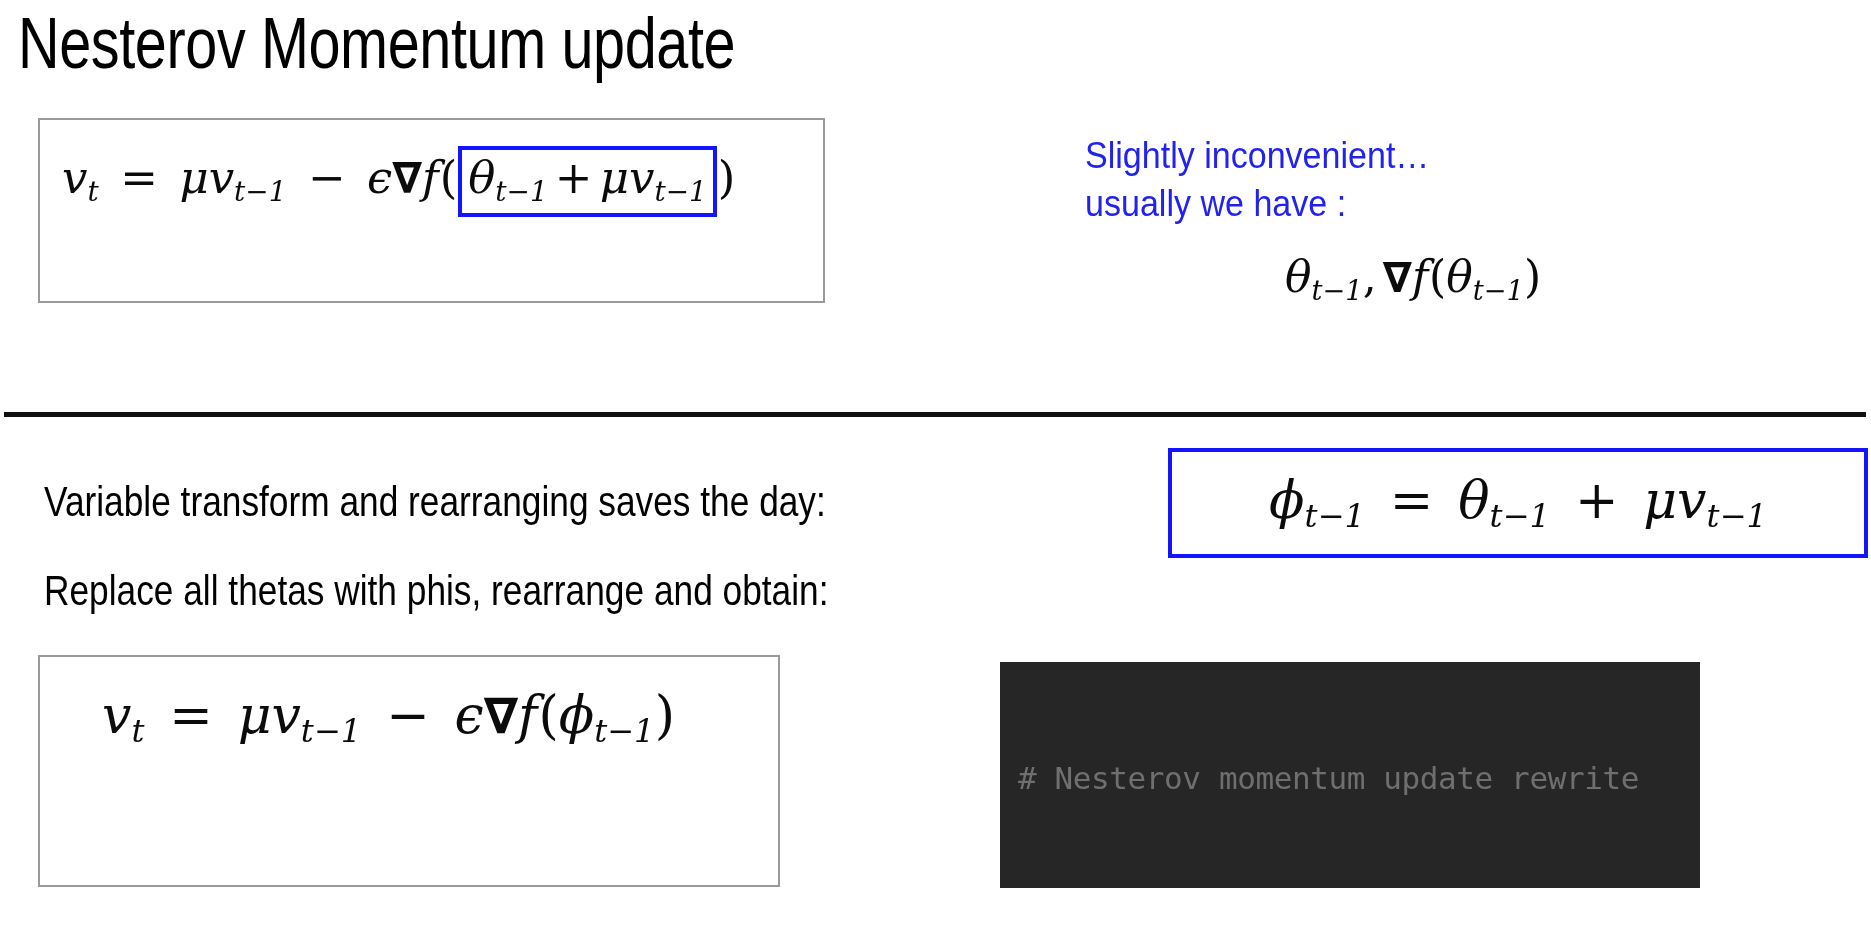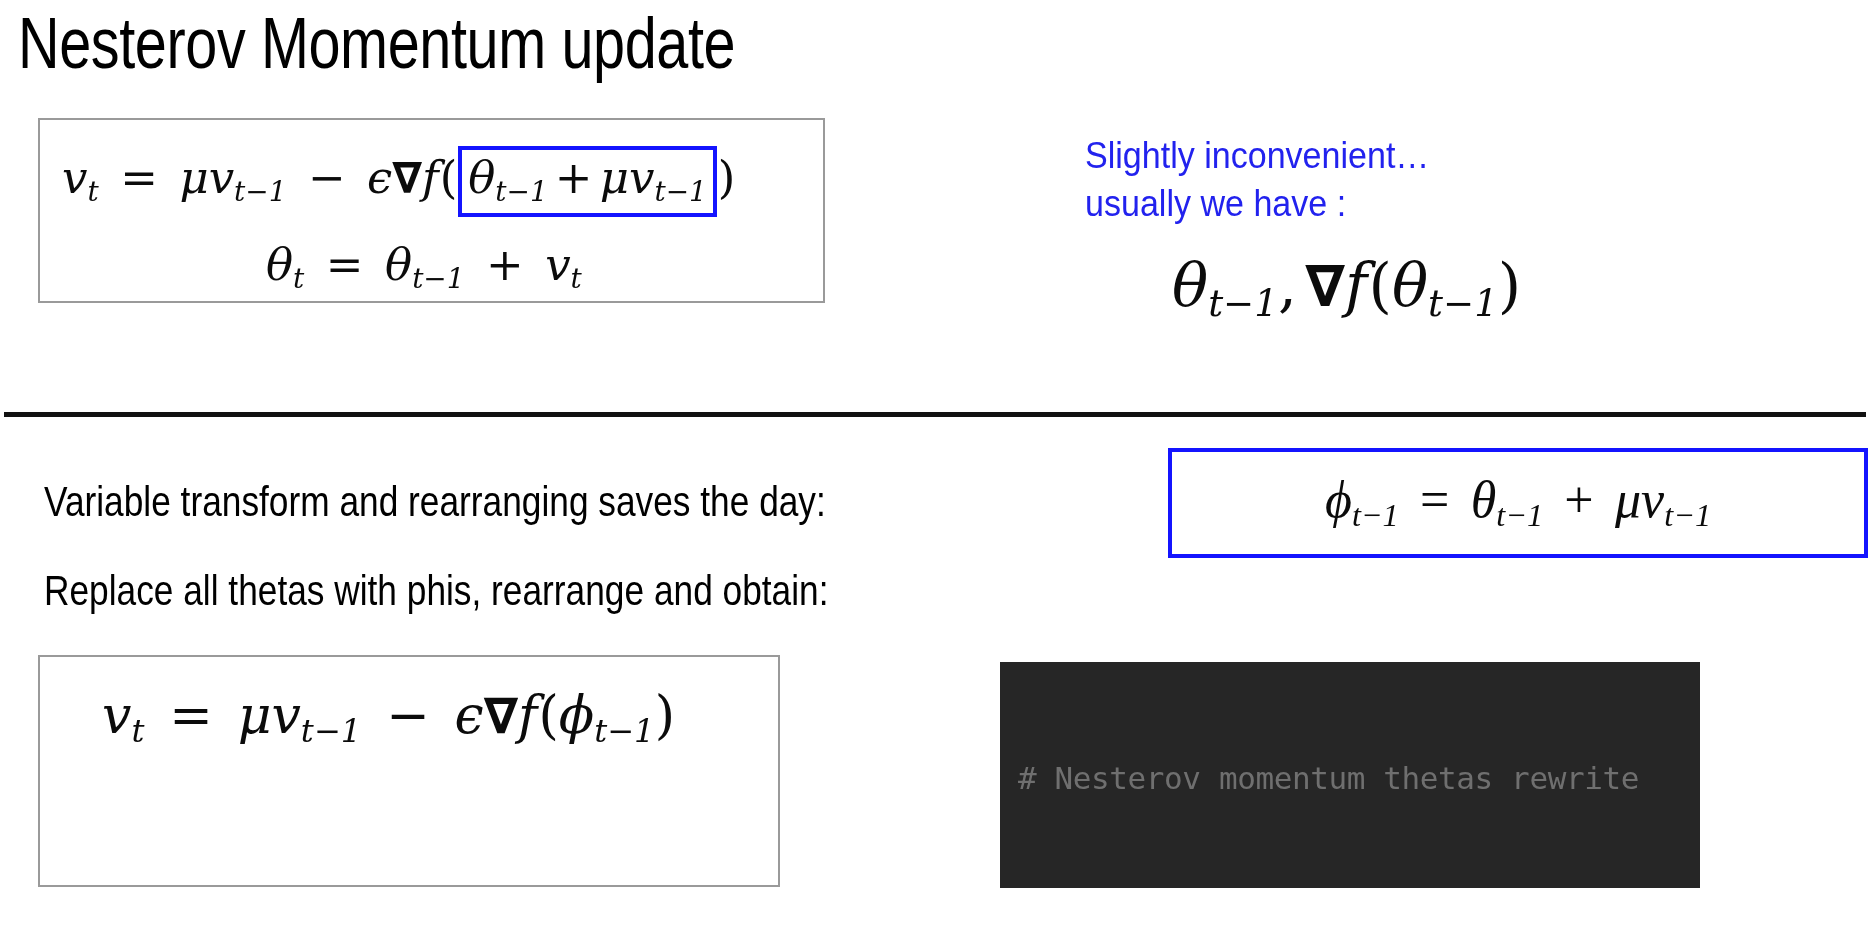--- a/index.html
+++ b/index.html
@@ -111,23 +111,23 @@
     font-size: 37px;
     line-height: 1.30;
     transform: scaleX(0.92);
     transform-origin: left top;
     white-space: nowrap;
   }
   #blue-note .line { display: block; }
 
   #eq-usual-quantities {
     position: absolute;
-    left: 1172px;
+    left: 1285px;
     top: 255px;
-    font-size: 60px;
+    font-size: 44px;
   }
   #eq-usual-quantities .comma { font-style: normal; padding-right: .14em; }
 
   
   #divider {
     position: absolute;
     left: 4px;
     top: 412px;
     width: 1862px;
     height: 0;
@@ -158,21 +158,21 @@
     position: absolute;
     left: 1168px;
     top: 448px;
     width: 700px;
     height: 110px;
     display: flex;
     align-items: center;
     justify-content: center;
     background: #ffffff;
   }
-  #phi-definition-box .math { font-size: 52px; font-family: Liberation Serif, serif; }
+  #phi-definition-box .math { font-size: 52px; }
 
   
   #formula-box-bottom {
     left: 38px;
     top: 655px;
     width: 742px;
     height: 232px;
   }
   #eq-v-rewrite {
     position: absolute;
@@ -216,27 +216,20 @@
 <div class="gray-box" id="formula-box-top">
 
   <div class="math" id="eq-v-nesterov">
     <span><span>v</span><sub>t</sub></span>
     <span class="op">=</span>
     <span class="grk">μ</span><span>v</span><sub>t−1</sub>
     <span class="op">−</span>
     <span class="grk">ϵ</span><span class="nabla">∇</span><span class="fn">f</span><span class="paren">(</span><span class="hl blue-box"><span class="grk">θ</span><sub>t−1</sub><span class="op">+</span><span class="grk">μ</span><span>v</span><sub>t−1</sub></span><span class="paren">)</span>
   </div>
 
-  <div class="math" id="eq-theta-update">
-    <span class="grk">θ</span><sub>t</sub>
-    <span class="op">=</span>
-    <span class="grk">θ</span><sub>t−1</sub>
-    <span class="op">+</span>
-    <span>v</span><sub>t</sub>
-  </div>
 </div>
 
 <div id="blue-note">
   <span class="line">Slightly inconvenient…</span>
   <span class="line">usually we have :</span>
 </div>
 
 <div class="math" id="eq-usual-quantities">
   <span class="grk">θ</span><sub>t−1</sub><span class="comma">,</span><span class="nabla">∇</span><span class="fn">f</span><span class="paren">(</span><span class="grk">θ</span><sub>t−1</sub><span class="paren">)</span>
 </div>
@@ -262,17 +255,17 @@
     <span>v</span><sub>t</sub>
     <span class="op">=</span>
     <span class="grk">μ</span><span>v</span><sub>t−1</sub>
     <span class="op">−</span>
     <span class="grk">ϵ</span><span class="nabla">∇</span><span class="fn">f</span><span class="paren">(</span><span class="grk">ϕ</span><sub>t−1</sub><span class="paren">)</span>
   </div>
 
 </div>
 
 <div id="code-block">
-  <span class="code-line comment"># Nesterov momentum thetas rewrite</span>
+  <span class="code-line comment"># Nesterov momentum update rewrite</span>
   <span class="code-line"></span>
   
   
 </div>
 
 </body></html>

